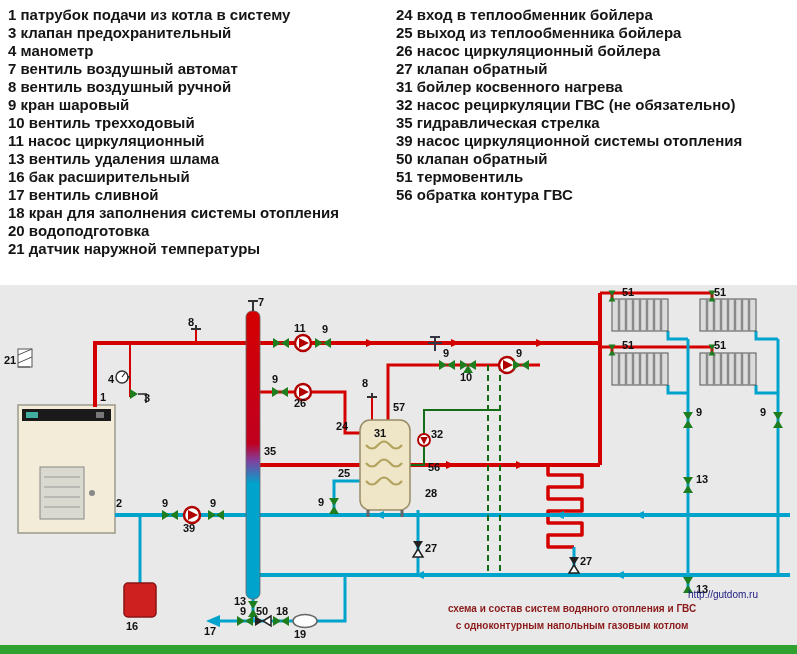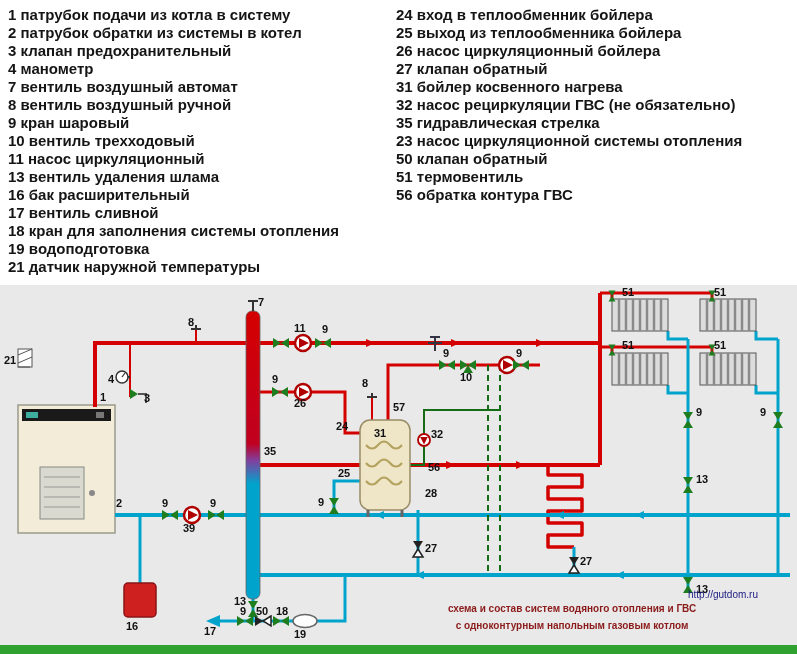--- a/index.html
+++ b/index.html
@@ -17,44 +17,43 @@
   .caption-block{position:absolute;left:356px;top:589px;width:432px;}
   .src-url{font-size:10px;color:#1a1a80;text-align:right;padding-right:30px;}
   .cap-line{font-size:10px;font-weight:700;color:#8b1a1a;text-align:center;line-height:17px;}
 </style>
 </head>
 <body>
 
 <div class="legend">
   <ul class="col-left">
       <li>1 патрубок подачи из котла в систему</li>
-      <li>2 патрубок обратки из системы в котел</li>
       <li>3 клапан предохранительный</li>
       <li>4 манометр</li>
       <li>7 вентиль воздушный автомат</li>
       <li>8 вентиль воздушный ручной</li>
       <li>9 кран шаровый</li>
       <li>10 вентиль трехходовый</li>
       <li>11 насос циркуляционный</li>
       <li>13 вентиль удаления шлама</li>
       <li>16 бак расширительный</li>
       <li>17 вентиль сливной</li>
       <li>18 кран для заполнения системы отопления</li>
-      <li>19 водоподготовка</li>
+      <li>20 водоподготовка</li>
       <li>21 датчик наружной температуры</li>
     </ul>
   <ul class="col-right">
       <li>24 вход в теплообменник бойлера</li>
       <li>25 выход из теплообменника бойлера</li>
       <li>26 насос циркуляционный бойлера</li>
       <li>27 клапан обратный</li>
       <li>31 бойлер косвенного нагрева</li>
       <li>32 насос рециркуляции ГВС (не обязательно)</li>
       <li>35 гидравлическая стрелка</li>
-      <li>23 насос циркуляционной системы отопления</li>
+      <li>39 насос циркуляционной системы отопления</li>
       <li>50 клапан обратный</li>
       <li>51 термовентиль</li>
       <li>56 обратка контура ГВС</li>
     </ul>
 </div>
 
 <div class="diagram-wrap">
 <svg width="797" height="360" viewBox="0 0 797 360">
   <defs>
     <linearGradient id="hg" x1="0" y1="0" x2="0" y2="1">

